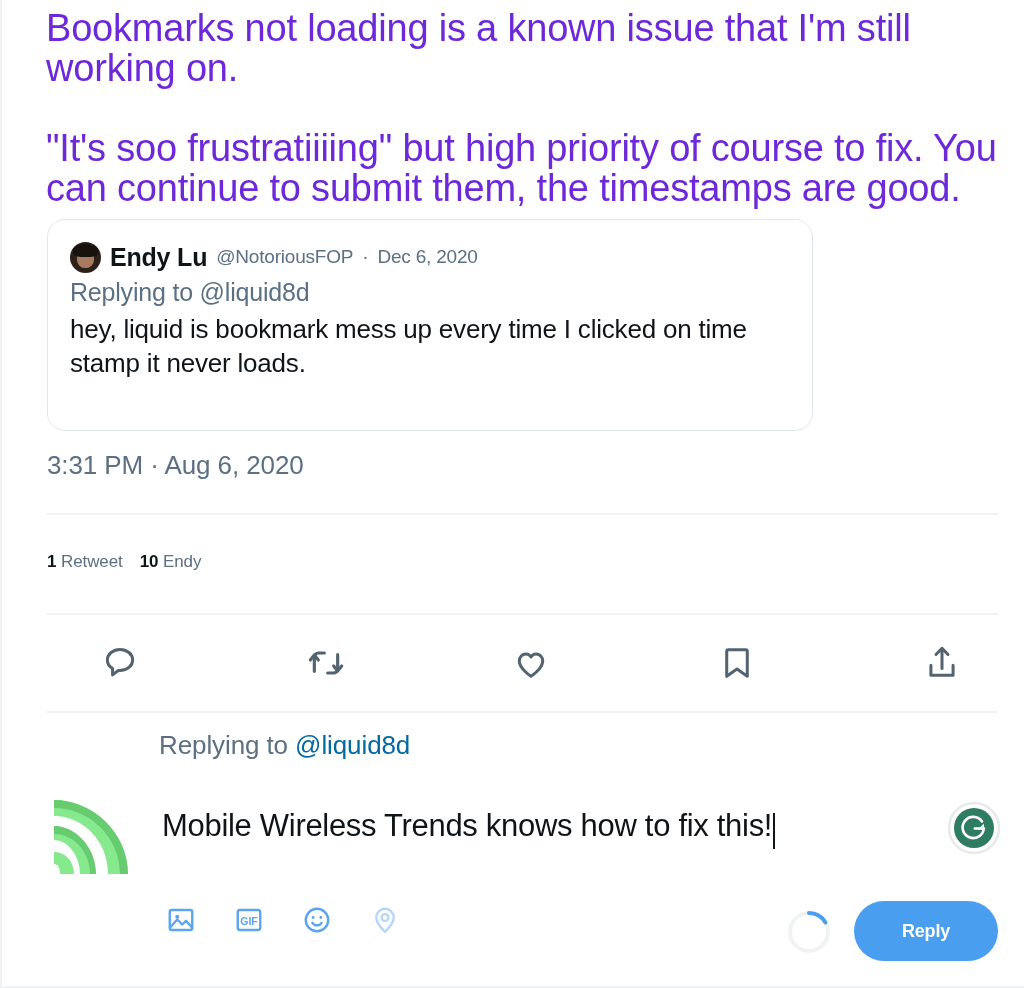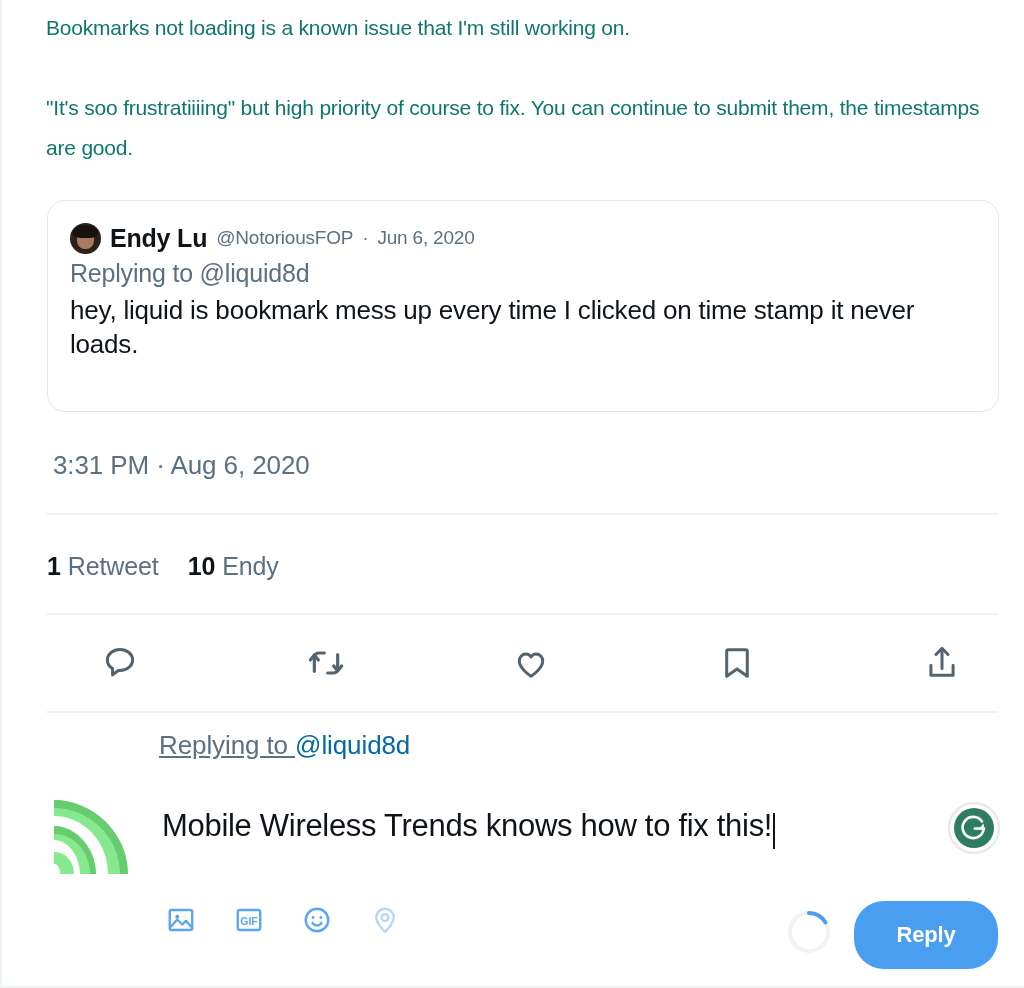--- a/index.html
+++ b/index.html
@@ -21,34 +21,34 @@
     border-bottom: 2px solid #eff3f4;
     overflow: hidden;
   }
 
   
   .tweet-body {
     position: absolute;
     left: 44px;
     top: 8px;
     width: 952px;
-    font-size: 21px;
+    font-size: 38px;
     line-height: 40px;
-    color: #0f766e;
+    color: #6d28d9;
     letter-spacing: -0.2px;
   }
   .tweet-para { margin: 0; }
   .tweet-para.gap { margin-top: 40px; }
 
   
   .quote-card {
     position: absolute;
     left: 45px;
-    top: 200px;
-    width: 952px;
+    top: 219px;
+    width: 766px;
     height: 212px;
     border: 1.5px solid #e1e8ed;
     border-radius: 18px;
     background: #ffffff;
     padding: 20px 22px 0 22px;
   }
   .quote-head {
     display: flex;
     align-items: center;
     gap: 9px;
@@ -99,21 +99,21 @@
     margin-top: 5px;
     font-size: 26px;
     line-height: 34px;
     color: #0f1419;
     letter-spacing: -0.2px;
   }
 
   
   .timestamp {
     position: absolute;
-    left: 51px;
+    left: 45px;
     top: 450px;
     font-size: 26px;
     color: #5b7083;
     letter-spacing: -0.1px;
   }
 
   
   .divider {
     position: absolute;
     left: 44px;
@@ -125,22 +125,22 @@
   #divider-2 { top: 613px; }
   #divider-3 { top: 711px; }
 
   
   .stats {
     position: absolute;
     left: 45px;
     top: 552px;
     display: flex;
     align-items: baseline;
-    gap: 29px;
-    font-size: 25px;
+    gap: 17px;
+    font-size: 17px;
     letter-spacing: -0.1px;
   }
   .stat { white-space: nowrap; }
   .stat-count {
     font-weight: bold;
     color: #0f1419;
   }
   .stat-label { color: #5b7083; }
 
   
@@ -167,21 +167,21 @@
   .action-btn svg { display: block; }
 
   
   .compose-replying {
     position: absolute;
     left: 157px;
     top: 730px;
     font-size: 26px;
     letter-spacing: -0.1px;
   }
-  .compose-replying .grey { color: #5b7083; text-decoration: underline; }
+  .compose-replying .grey { color: #5b7083; }
   .compose-replying .link { color: #0369a1; }
 
   .compose-avatar {
     position: absolute;
     left: 44px;
     top: 782px;
     width: 96px;
     height: 96px;
   }
   .compose-avatar svg { display: block; }
@@ -246,26 +246,26 @@
     left: 783px;
     top: 908px;
     width: 48px;
     height: 48px;
   }
   .reply-button {
     position: absolute;
     left: 852px;
     top: 901px;
     width: 144px;
-    height: 68px;
+    height: 60px;
     border-radius: 30px;
     background: #4a9ef0;
     border: none;
     color: #ffffff;
-    font-size: 22px;
+    font-size: 18px;
     font-weight: bold;
     letter-spacing: -0.2px;
     cursor: pointer;
     font-family: "Liberation Sans", sans-serif;
   }
 </style>
 </head>
 <body>
 
 <div id="page">
@@ -277,21 +277,21 @@
 
   <div class="quote-card">
     <div class="quote-head">
       <div class="quote-avatar">
         <div class="face"></div>
         <div class="hair"></div>
       </div>
       <span class="quote-name">Endy Lu</span>
       <span class="quote-handle">@NotoriousFOP</span>
       <span class="quote-dot">·</span>
-      <span class="quote-date">Jun 6, 2020</span>
+      <span class="quote-date">Dec 6, 2020</span>
     </div>
     <div class="quote-replying">Replying to @liquid8d</div>
     <div class="quote-text">hey, liquid is bookmark mess up every time I clicked on time stamp it never loads.</div>
   </div>
 
   <div class="timestamp">3:31 PM · Aug 6, 2020</div>
 
   <div class="divider" id="divider-1"></div>
 
   <div class="stats">

